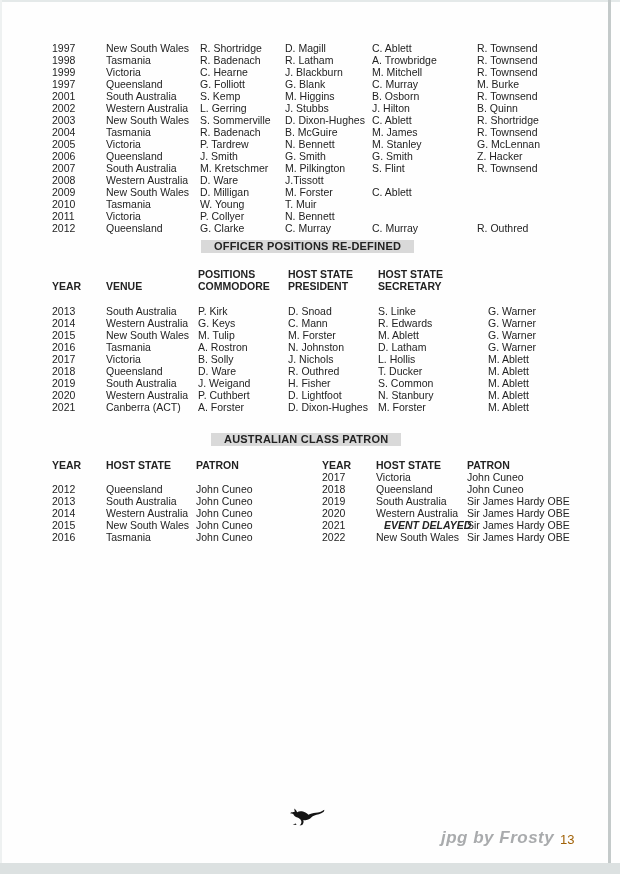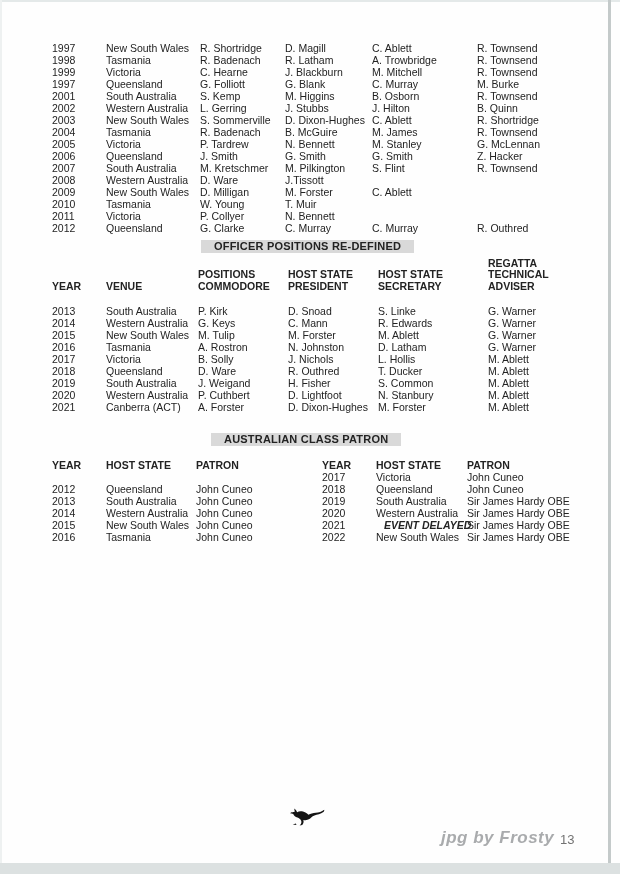--- a/index.html
+++ b/index.html
@@ -40,21 +40,21 @@
 
   .emph { font-style:italic; font-weight:bold;margin-left:8px; }
 
   .kangaroo { position:absolute; left:289px; top:804px; width:36px; height:24px; }
   .kangaroo svg { width:100%; height:100%; }
 
   .watermark {
     position:absolute; left:441px; top:828px;
     font-size:17px; font-style:italic; color:var(--wm,#a9abad); letter-spacing:0.5px;font-weight:bold;
   }
-  .pagenum { position:absolute; left:560px; top:832px; font-size:13px; color:#737373; }
+  .pagenum { position:absolute; left:560px; top:832px; font-size:13px; color:#a16207; }
 </style>
 </head>
 <body>
 
 <div class="page">
 
   <div class="edge-top"></div>
   <div class="edge-left"></div>
   <div class="edge-right"></div>
   <div class="edge-bottom"></div>
@@ -171,25 +171,20 @@
         <div>POSITIONS</div>
         <div>COMMODORE</div>
       </div>
       <div>
         <div>HOST STATE</div>
         <div>PRESIDENT</div>
       </div>
       <div>
         <div>HOST STATE</div>
         <div>SECRETARY</div>
-      </div>
-      <div>
-        <div>REGATTA</div>
-        <div>TECHNICAL</div>
-        <div>ADVISER</div>
       </div>
     </div>
 
   <div class="tbl officer-rows" id="officer-rows">
       <div>2013</div>
       <div>South Australia</div>
       <div>P. Kirk</div>
       <div>D. Snoad</div>
       <div>S. Linke</div>
       <div>G. Warner</div>

